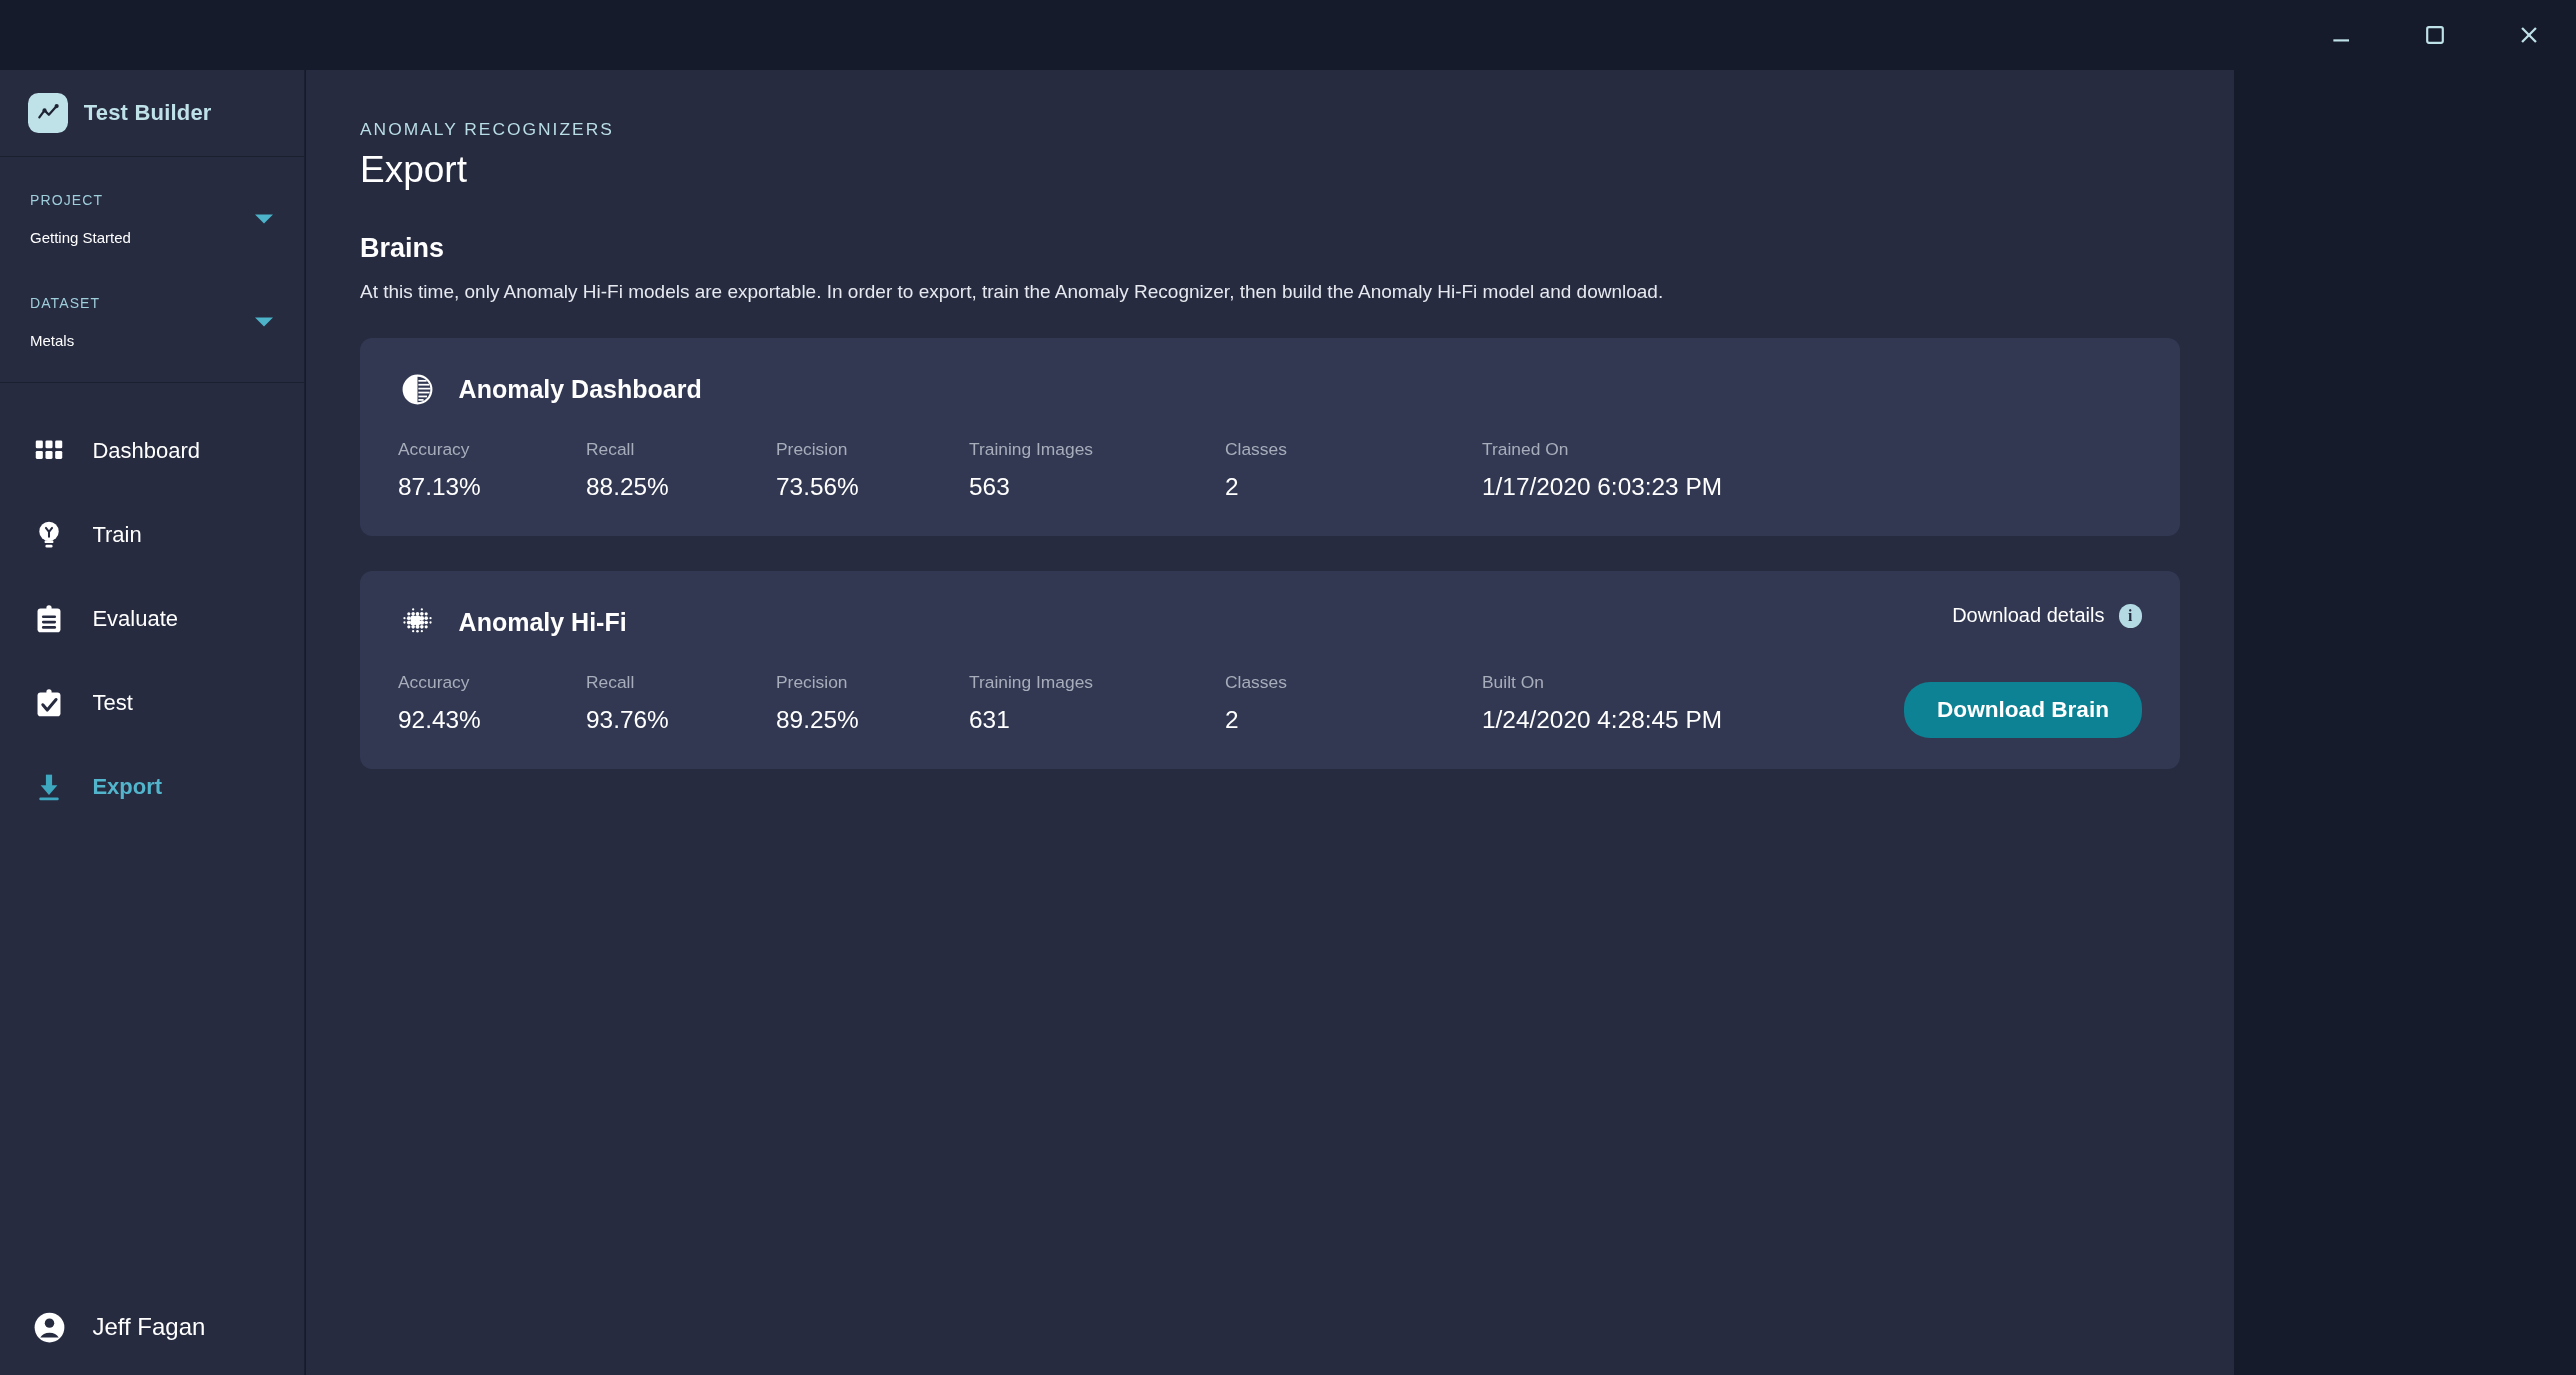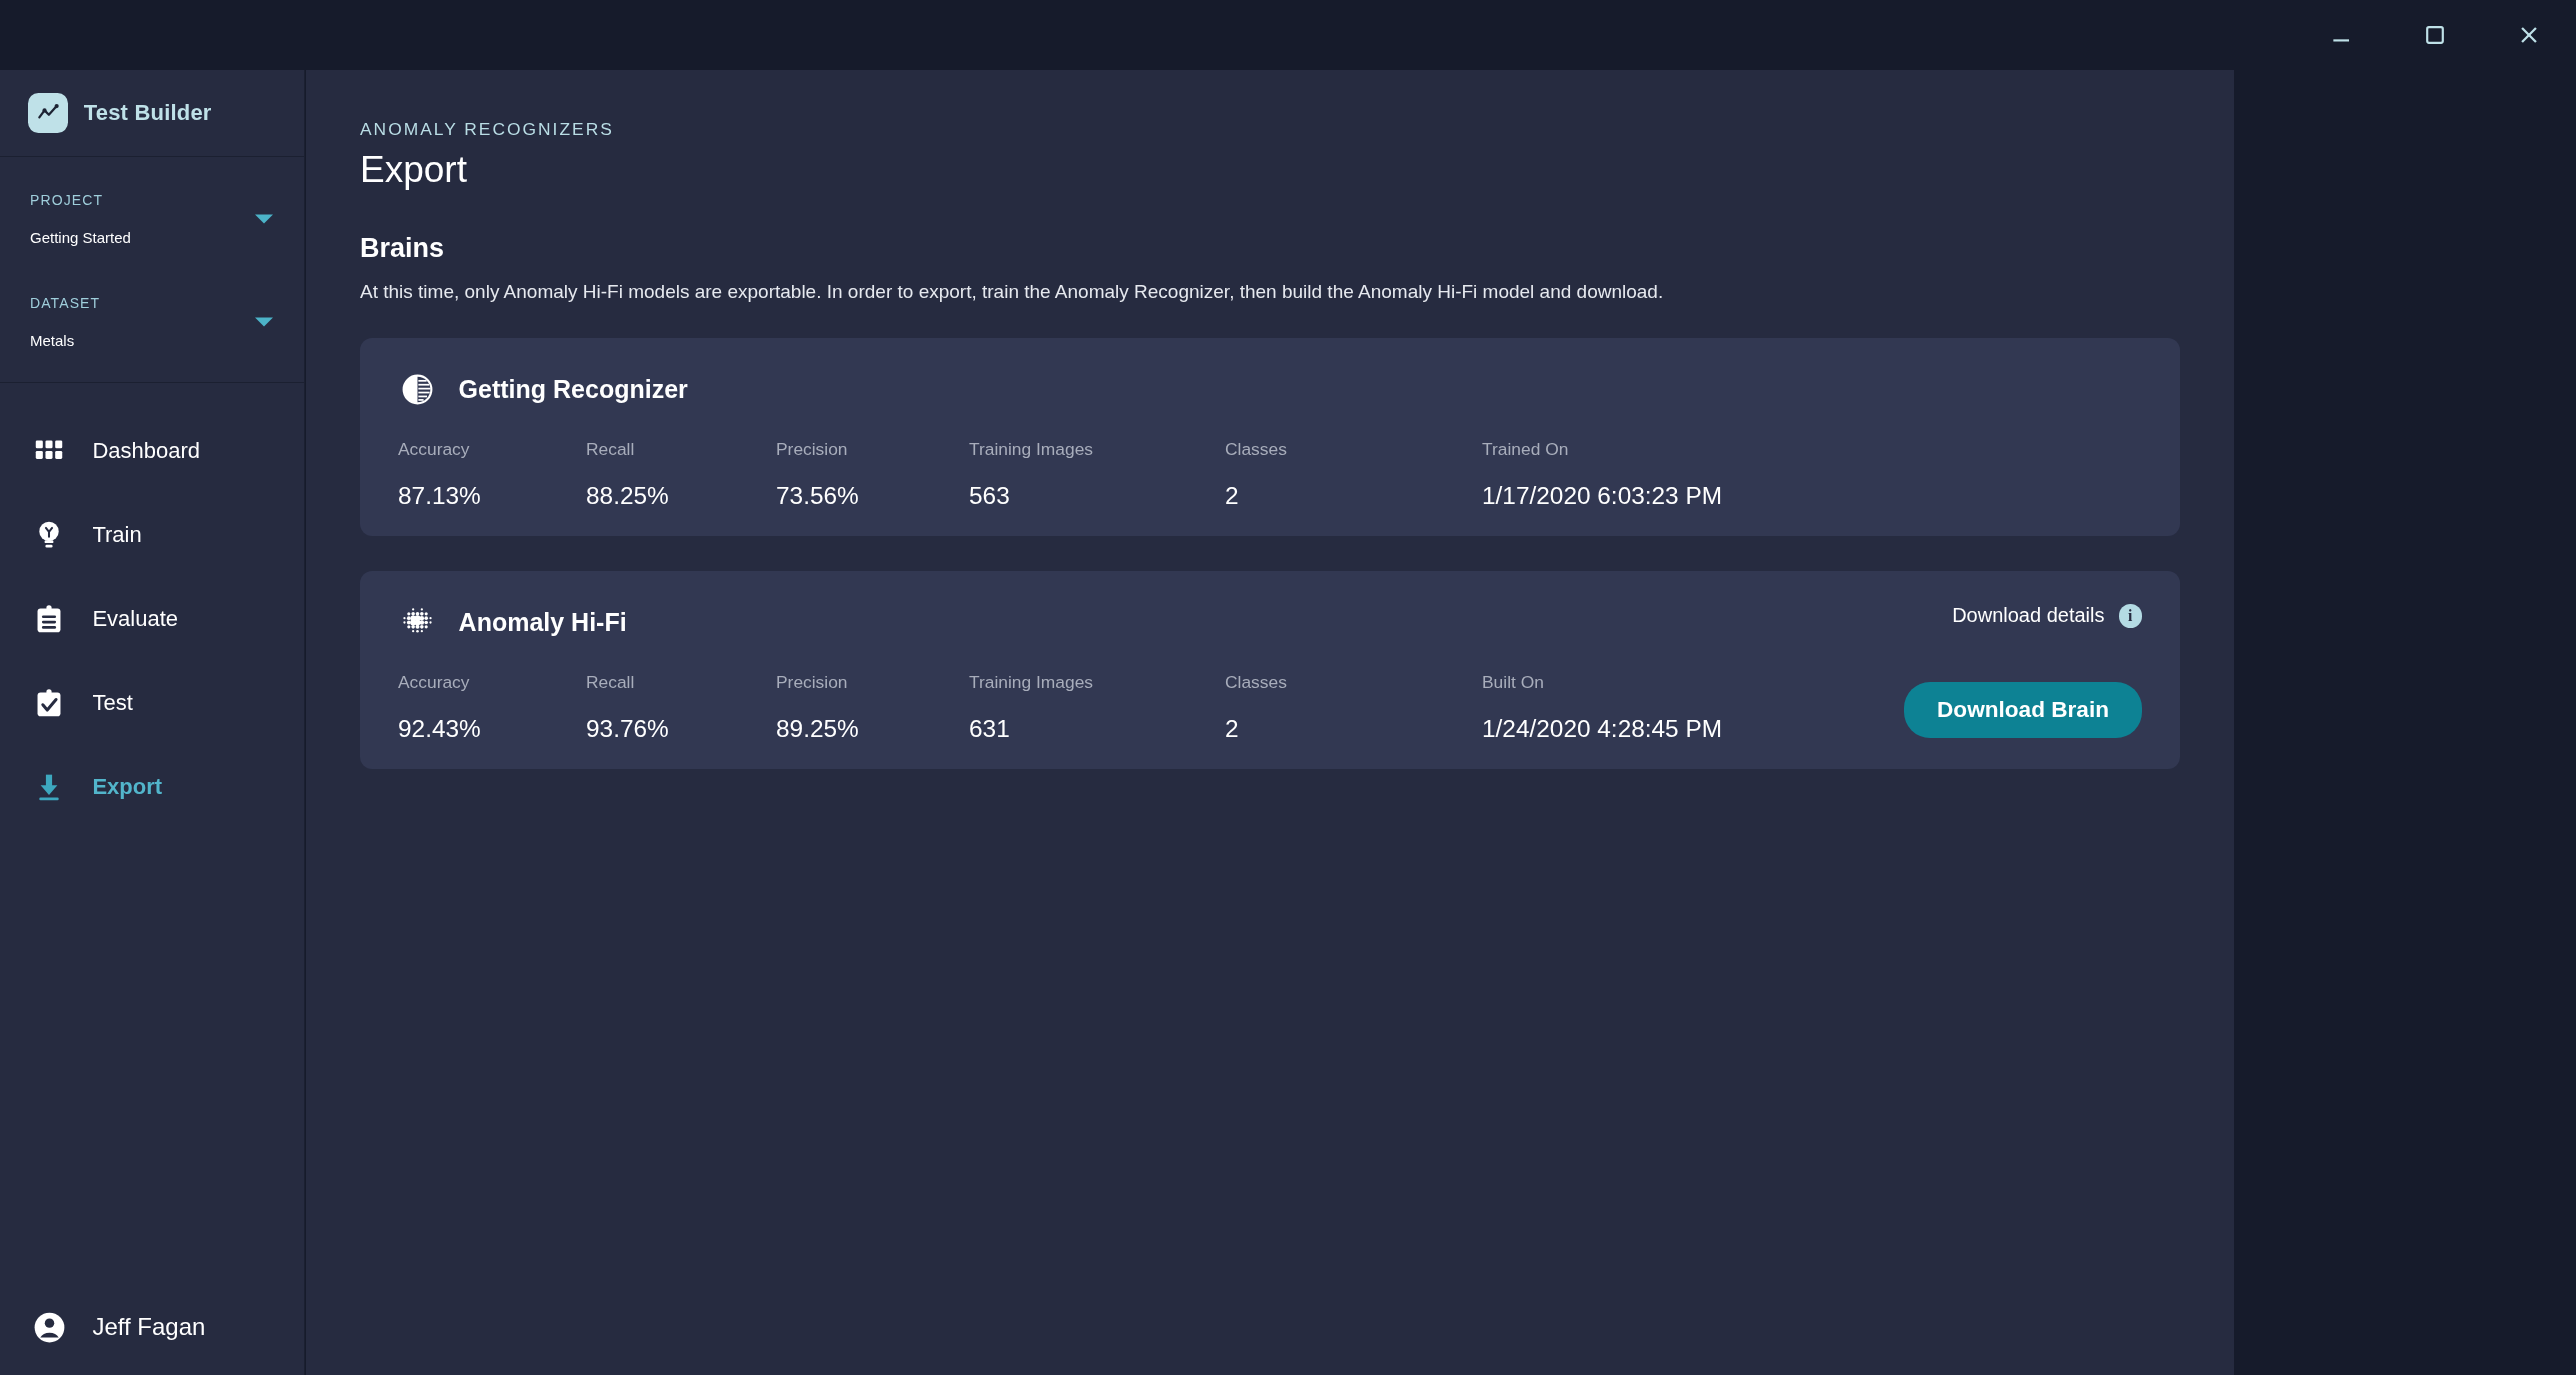--- a/index.html
+++ b/index.html
@@ -181,21 +181,21 @@
     height:78px;
   }
   .metric { position:absolute; top:0; }
   .metric-label {
     color:#a8adbb;
     font-size:17.4px;
   }
   .metric-value {
     color:#ffffff;
     font-size:24.4px;
-    margin-top:22px;
+    margin-top:13px;
     white-space:nowrap;
   }
   .m0 { left:0px; }
   .m1 { left:188px; }
   .m2 { left:378px; }
   .m3 { left:571px; }
   .m4 { left:827px; }
   .m5 { left:1084px; }
 
   .dl-details {
@@ -387,21 +387,21 @@
             <g stroke="#ffffff" stroke-width="2">
               <line x1="20" y1="9" x2="29.5" y2="9"></line>
               <line x1="20" y1="13.5" x2="32.5" y2="13.5"></line>
               <line x1="20" y1="18" x2="34" y2="18"></line>
               <line x1="20" y1="22.5" x2="33" y2="22.5"></line>
               <line x1="20" y1="27" x2="30" y2="27"></line>
               <line x1="20" y1="31" x2="26" y2="31"></line>
             </g>
           </svg>
         </span>
-        <span class="card-title">Getting Recognizer</span>
+        <span class="card-title">Anomaly Dashboard</span>
       </div>
       <div class="metrics">
         <div class="metric m0">
           <div class="metric-label">Accuracy</div>
           <div class="metric-value">87.13%</div>
         </div>
         <div class="metric m1">
           <div class="metric-label">Recall</div>
           <div class="metric-value">88.25%</div>
         </div>

